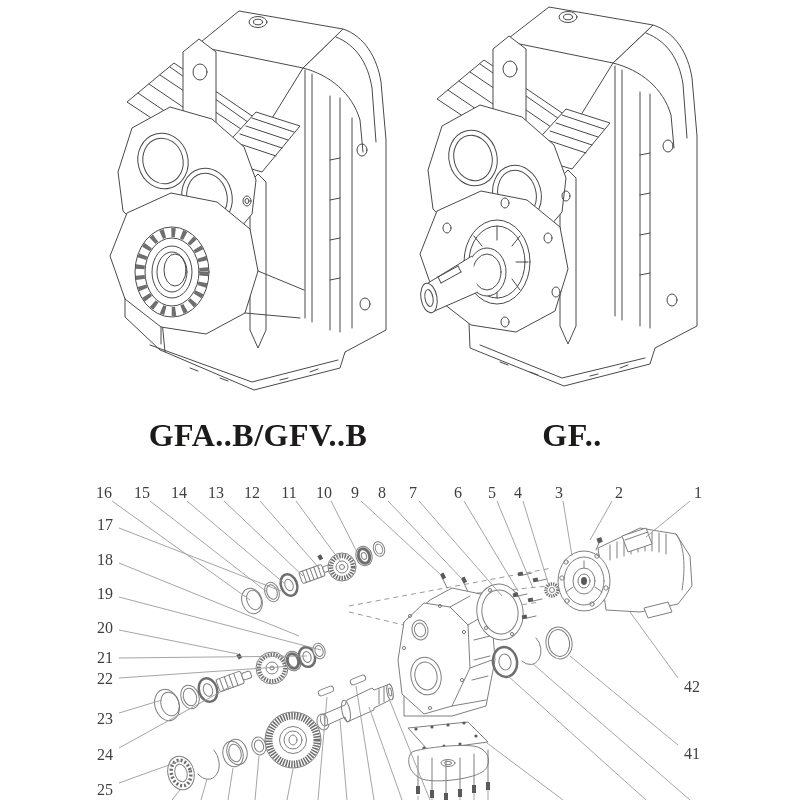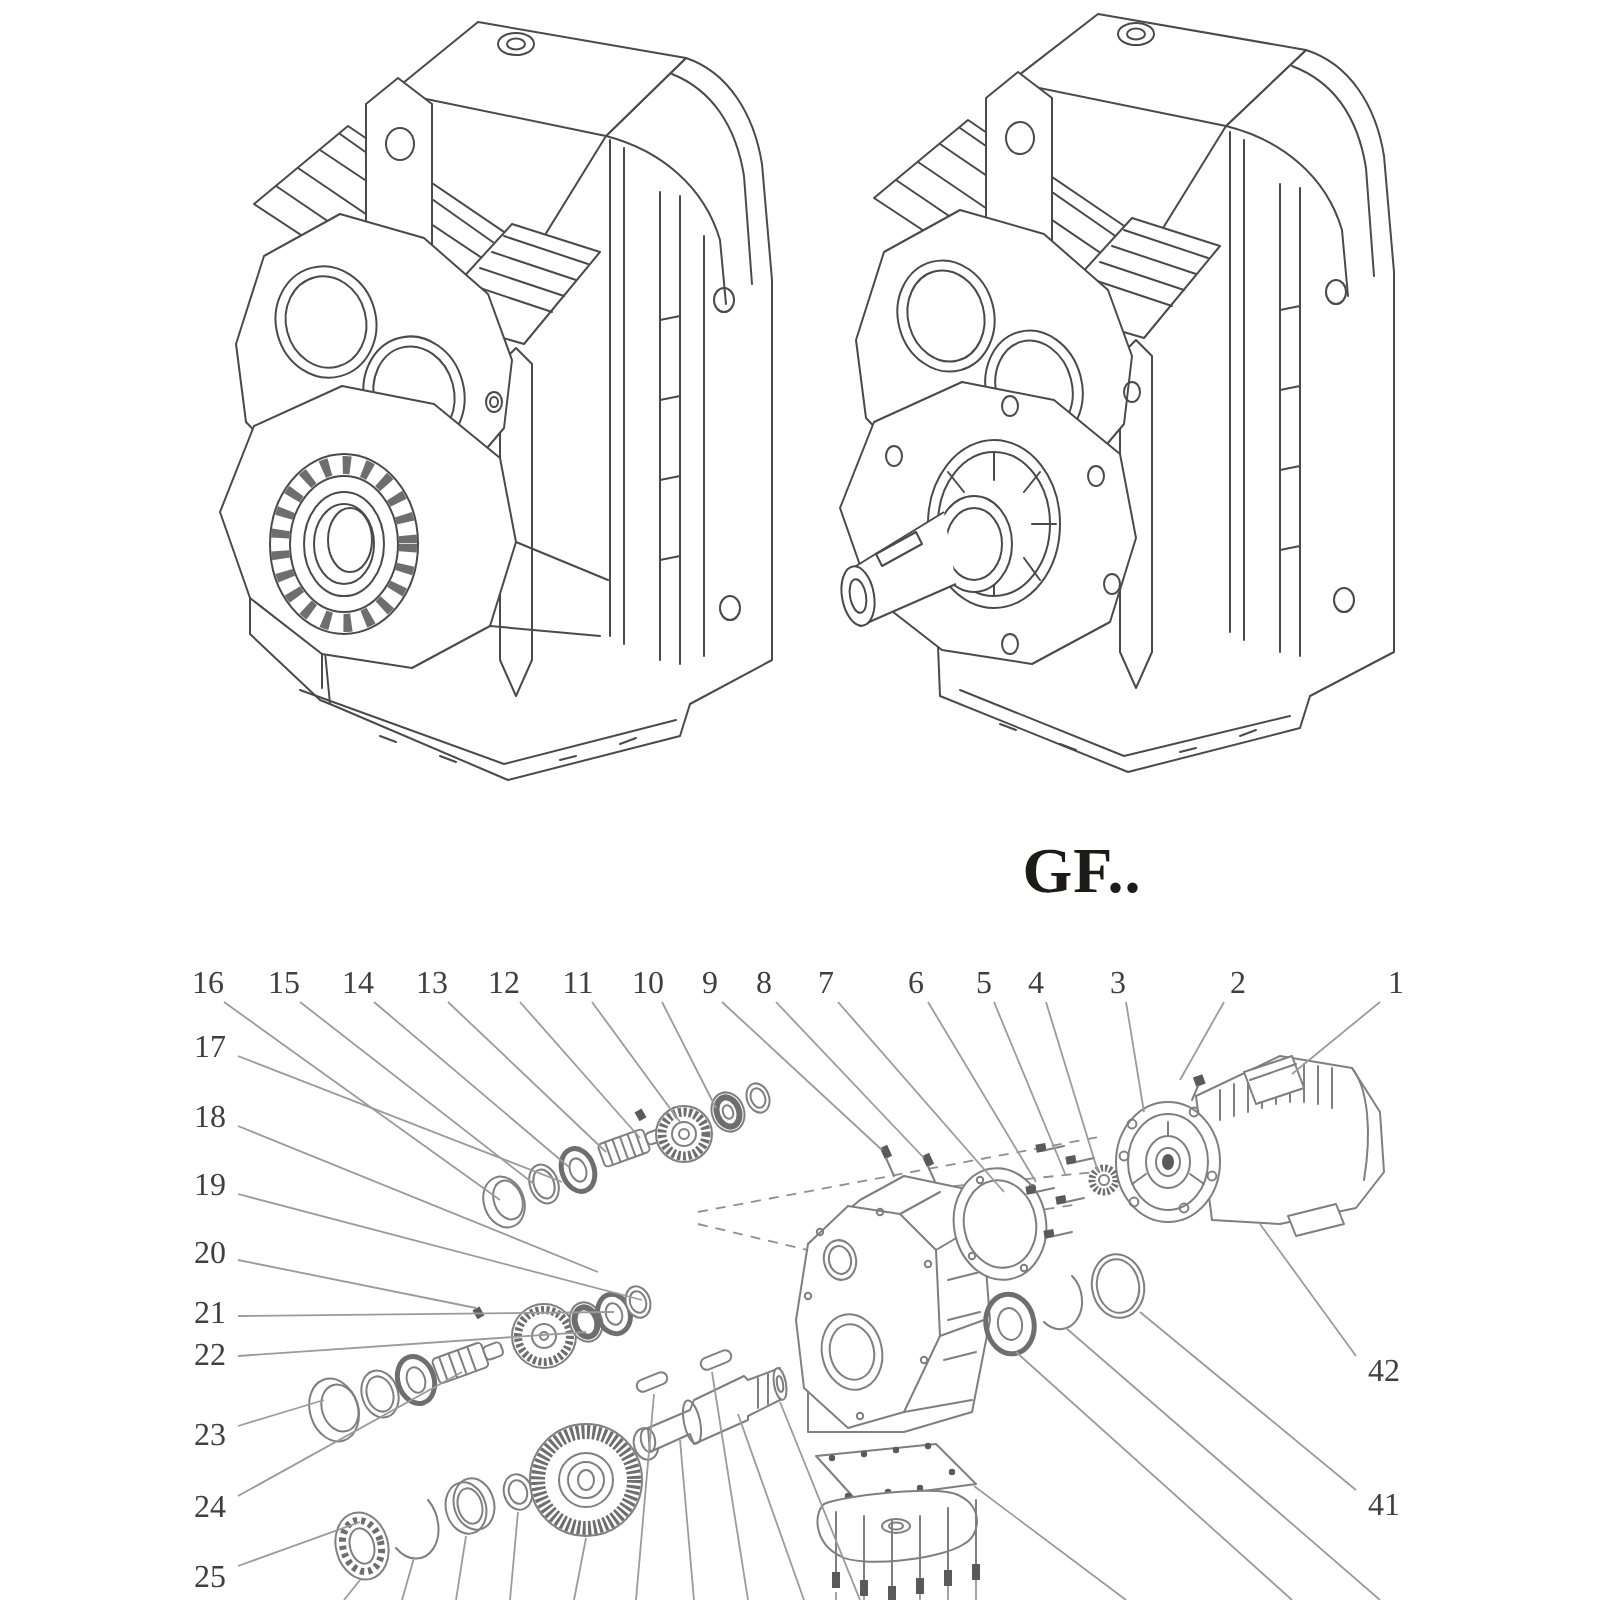--- a/index.html
+++ b/index.html
@@ -387,15 +387,16 @@
         <line x1="533" y1="664" x2="690" y2="800" class="leader"></line>
         <line x1="418" y1="796" x2="418" y2="800" class="leader"></line>
         <line x1="432" y1="798" x2="432" y2="800" class="leader"></line>
         <line x1="446" y1="800" x2="446" y2="800" class="leader"></line>
         <line x1="460" y1="797" x2="460" y2="800" class="leader"></line>
         <line x1="474" y1="793" x2="474" y2="800" class="leader"></line>
         <line x1="488" y1="790" x2="488" y2="800" class="leader"></line>
       </g>
 </svg>
 
-<div class="model-label" style="left:541px">GF..</div>
+<div class="model-label" style="left:258px">GFA..B/GFV..B</div>
+<div class="model-label" style="left:572px">GF..</div>
 
 </div>
 
 </body></html>

